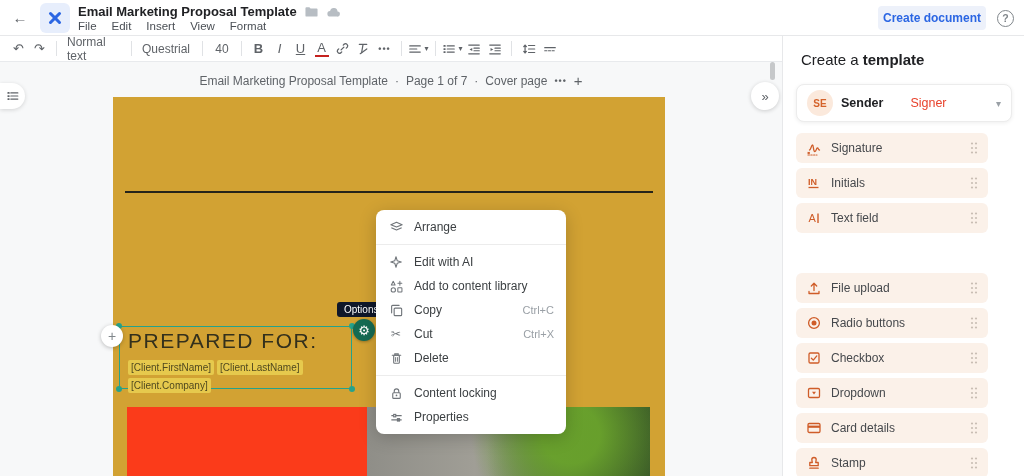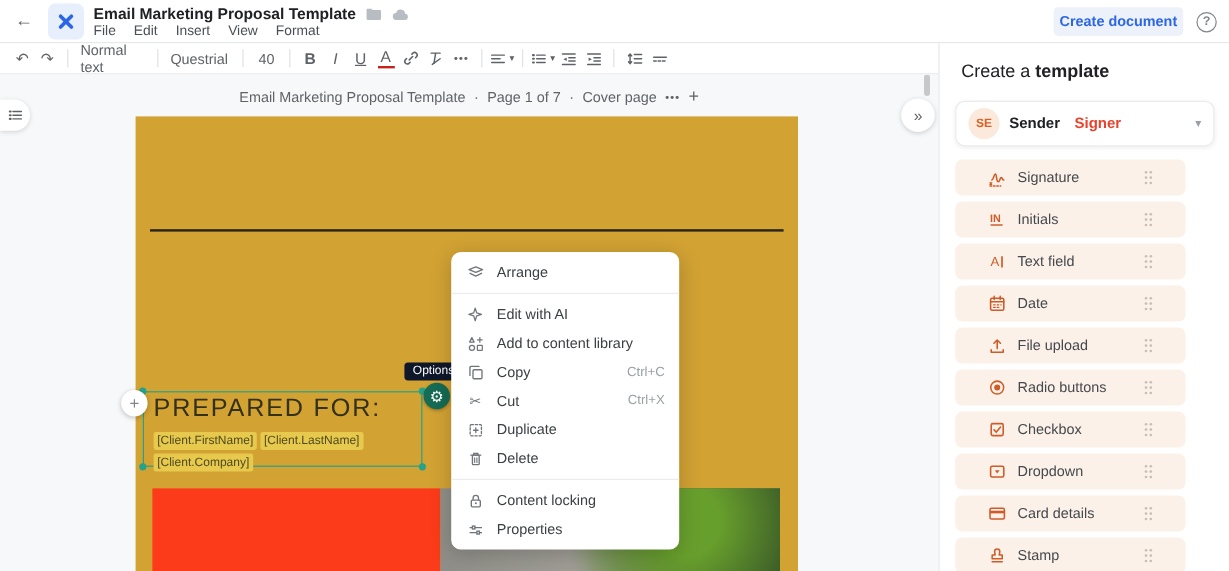--- a/index.html
+++ b/index.html
@@ -95,24 +95,24 @@
   .sidebar{position:absolute;left:782px;top:36px;width:242px;height:440px;background:#fff;
     border-left:1px solid #e7e8ea;z-index:35;overflow:hidden}
   .sb-heading{position:absolute;left:18px;top:15px;font-size:15px;color:#202124}
   .sb-heading b{font-weight:bold}
   .sender-card{position:absolute;left:13px;top:48px;width:216px;height:38px;border:1px solid #ececec;
     border-radius:8px;box-shadow:0 1px 4px rgba(0,0,0,.07);display:flex;align-items:center;
     padding:0 10px;gap:8px;background:#fff;cursor:pointer}
   .avatar{width:26px;height:26px;border-radius:50%;background:#fbe9dc;color:#d4622a;font-size:10px;
     font-weight:bold;display:flex;align-items:center;justify-content:center;flex:0 0 26px}
   .sender-name{font-size:12.5px;font-weight:bold;color:#202124}
-  .sender-role{font-size:12.5px;font-weight:bold;color:#e8432d;margin-left:4px}
+  .sender-role{font-size:12.5px;font-weight:normal;color:#e8432d;margin-left:19px}
   .sender-caret{margin-left:auto;color:#9aa0a6;font-size:10px}
   .sb-field{position:absolute;left:13px;width:192px;height:30px;background:#fbf1e9;border-radius:6px;
-    display:flex;align-items:center;padding:0 27px;gap:9px;cursor:grab}
+    display:flex;align-items:center;padding:0 10px;gap:9px;cursor:grab}
   .sb-icon{width:16px;height:16px;display:flex;align-items:center;justify-content:center;flex:0 0 16px}
   .sb-label{font-size:12px;color:#45484c;white-space:nowrap}
   .drag-handle{margin-left:auto;display:flex}
   svg{display:block}
 </style>
 </head>
 <body>
 
 <div class="app">
 
@@ -313,29 +313,20 @@
         <span class="cm-shortcut">Ctrl+C</span>
       </div>
       <div class="cm-item">
         <span class="cm-icon">✂</span>
         <span class="cm-label">Cut</span>
         <span class="cm-shortcut">Ctrl+X</span>
       </div>
       <div class="cm-item">
         <span class="cm-icon">
           <svg width="15" height="15" viewBox="0 0 16 16" stroke="#70757a" stroke-width="1.2" fill="none" stroke-linecap="round">
-              <rect x="3" y="3" width="10" height="10" rx="1" stroke-dasharray="2 1.6"></rect>
-              <path d="M8 6v4M6 8h4"></path>
-            </svg>
-        </span>
-        <span class="cm-label">Duplicate</span>
-      </div>
-      <div class="cm-item">
-        <span class="cm-icon">
-          <svg width="15" height="15" viewBox="0 0 16 16" stroke="#70757a" stroke-width="1.2" fill="none" stroke-linecap="round">
               <path d="M3.5 4.5h9M6.2 4.5V3h3.6v1.5"></path>
               <rect x="5" y="4.5" width="6" height="8.5" rx="0.8"></rect>
               <path d="M7 7v4M9 7v4" stroke-width="1"></path>
             </svg>
         </span>
         <span class="cm-label">Delete</span>
       </div>
       <div class="cm-div"></div>
       <div class="cm-item">
         <span class="cm-icon">
@@ -430,42 +421,20 @@
               <circle cx="6" cy="2.5" r="1.1"></circle>
               <circle cx="2" cy="7" r="1.1"></circle>
               <circle cx="6" cy="7" r="1.1"></circle>
               <circle cx="2" cy="11.5" r="1.1"></circle>
               <circle cx="6" cy="11.5" r="1.1"></circle>
             </g>
           </svg>
         </span>
     </div>
 
-    <div class="sb-field" style="top:202px">
-      <span class="sb-icon">
-        <svg width="16" height="16" viewBox="0 0 16 16" stroke="#cf5c28" stroke-width="1.3" fill="none" stroke-linecap="round">
-            <rect x="2.5" y="3.5" width="11" height="10" rx="1.3"></rect>
-            <path d="M2.5 6.5h11M5.5 2v2.5M10.5 2v2.5"></path>
-            <path d="M5 9h1.3M5 11.2h1.3M8 9h1.3M8 11.2h1.3M11 9h.3" stroke-width="1.1"></path>
-          </svg>
-      </span>
-      <span class="sb-label">Date</span>
-      <span class="drag-handle">
-          <svg width="8" height="14" viewBox="0 0 8 14">
-            <g fill="#c9beb4">
-              <circle cx="2" cy="2.5" r="1.1"></circle>
-              <circle cx="6" cy="2.5" r="1.1"></circle>
-              <circle cx="2" cy="7" r="1.1"></circle>
-              <circle cx="6" cy="7" r="1.1"></circle>
-              <circle cx="2" cy="11.5" r="1.1"></circle>
-              <circle cx="6" cy="11.5" r="1.1"></circle>
-            </g>
-          </svg>
-        </span>
-    </div>
 
     <div class="sb-field" style="top:237px">
       <span class="sb-icon">
         <svg width="16" height="16" viewBox="0 0 16 16" stroke="#cf5c28" stroke-width="1.3" fill="none" stroke-linecap="round" stroke-linejoin="round">
             <path d="M8 10.5V3.3M5.3 6L8 3.3 10.7 6"></path>
             <path d="M3 11.5v2h10v-2"></path>
           </svg>
       </span>
       <span class="sb-label">File upload</span>
       <span class="drag-handle">

